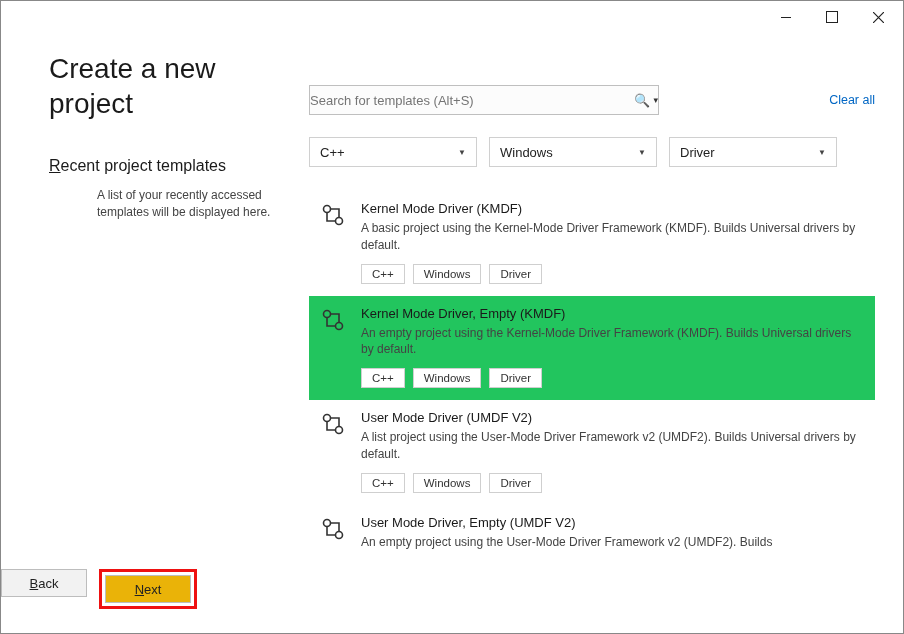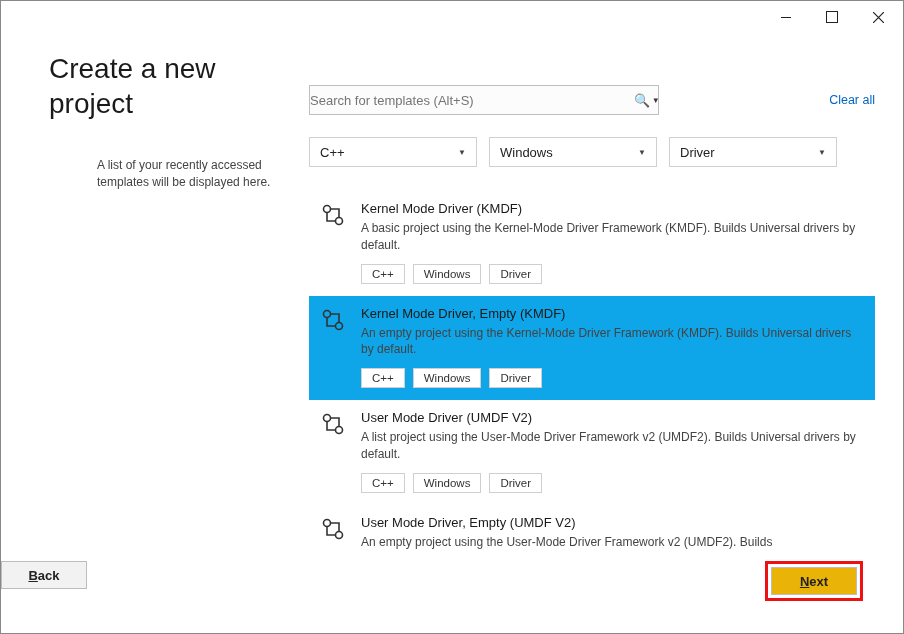--- a/index.html
+++ b/index.html
@@ -20,29 +20,29 @@
   .search-box { width: 350px; height: 30px; border: 1px solid #bfbfbf; background: #fcfcfc; display: flex; align-items: center; padding: 0 0; }
   .search-box input { border: none; outline: none; flex: 1; font-size: 13px; background: transparent; color: #666; }
   .search-box .search-icon { font-size: 13px; color: #333; margin-left: 6px; font-family: "Segoe UI Symbol", sans-serif; }
   .search-box .drop { font-size: 9px; color: #333; margin-left: 3px; }
   .clear-all { margin-left: auto; color: #0066c4; font-size: 12.5px; cursor: pointer; }
   .filters { display: flex; gap: 12px; margin-bottom: 24px; }
   .filter-dd { width: 168px; height: 30px; border: 1px solid #d0d0d0; background: #fff; display: flex; align-items: center; padding: 0 10px; font-size: 13px; color: #222; justify-content: space-between; cursor: default; }
   .filter-dd .caret { font-size: 8px; color: #444; }
   .template-list { flex: 1; overflow: hidden; }
   .template { display: flex; padding: 10px 10px 12px 8px; gap: 12px; border-radius: 0; }
-  .template.selected { background: #0ea5e9; }
+  .template.selected { background: #22c55e; }
   .template .icn { width: 32px; flex-shrink: 0; display:flex; align-items:flex-start; justify-content:center; padding-top:2px; }
   .template .body { flex: 1; min-width: 0; }
   .template .t-title { font-size: 13px; color: #1a1a1a; margin-bottom: 4px; }
   .template .t-desc { font-size: 12px; color: #444; line-height: 1.4; margin-bottom: 10px; }
   .tags-row { display: flex; gap: 8px; }
   .tag { border: 1px solid #cfcfcf; background: #fff; padding: 3px 10px; font-size: 11.5px; color: #333; }
   .tmpl-svg { width: 24px; height: 24px; }
-  .footer { position: absolute; bottom: 32px; left: 0; right: 0; display: flex; justify-content: space-between; padding-right: 40px; gap: 12px; font-weight: bold; }
+  .footer { position: absolute; bottom: 24px; left: 0; right: 0; display: flex; justify-content: flex-start; padding-right: 40px; gap: 12px; }
   .footer .btn { width: 86px; height: 28px; border: 1px solid #bdbdbd; background: #f2f2f2; font-size: 13px; color: #222; display: flex; align-items: center; justify-content: center; cursor: default; }
   .next-wrap { border: 3px solid #e11; padding: 3px; }
   .next-wrap .btn { background: #eab308; }
   .ul { text-decoration: underline; }
 </style>
 </head>
 <body>
 
 <div class="titlebar">
   <div class="win-btn win-min"></div>
@@ -50,20 +50,23 @@
   <div class="win-btn win-close">
     <svg viewBox="0 0 11 11">
         <path d="M0 0 L11 11 M11 0 L0 11" stroke="#222" stroke-width="1.2"></path>
       </svg>
   </div>
 </div>
 
 <div class="main">
   <div class="left-col">
     <h1 class="page-title">Create a new project</h1>
+    <div class="recent-head">
+      <span class="ul">R</span><span>ecent project templates</span>
+    </div>
     <div class="recent-desc">A list of your recently accessed templates will be displayed here.</div>
   </div>
 
   <div class="right-col">
     <div class="search-row">
       <div class="search-box">
         <input placeholder="Search for templates (Alt+S)" style="">
         <span class="search-icon">🔍</span>
         <span class="drop">▾</span>
       </div>

